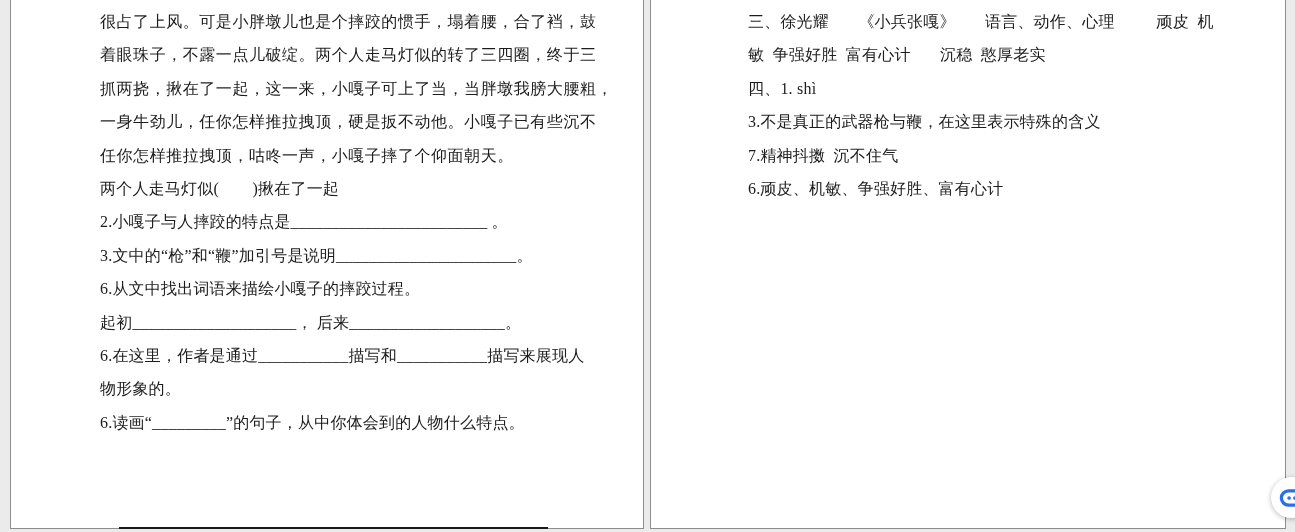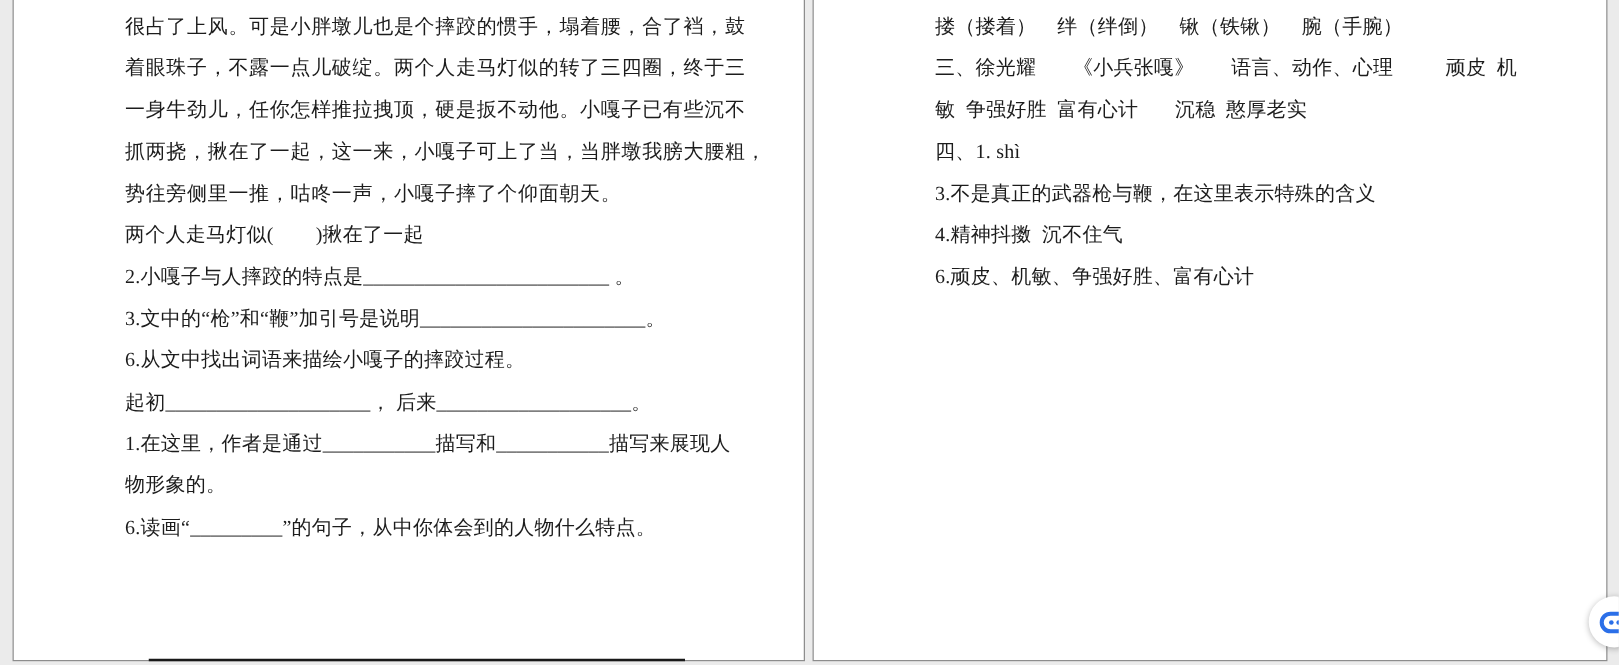--- a/index.html
+++ b/index.html
@@ -69,43 +69,42 @@
 </style>
 </head>
 <body>
 
 <div class="viewport">
 
   <div class="page page-left">
     <div class="page-text">
         <div class="text-line">很占了上风。可是小胖墩儿也是个摔跤的惯手，塌着腰，合了裆，鼓</div>
         <div class="text-line">着眼珠子，不露一点儿破绽。两个人走马灯似的转了三四圈，终于三</div>
+        <div class="text-line">抓两挠，揪在了一起，这一来，小嘎子可上了当，当胖墩我膀大腰粗，</div>
         <div class="text-line">一身牛劲儿，任你怎样推拉拽顶，硬是扳不动他。小嘎子已有些沉不</div>
-        <div class="text-line">抓两挠，揪在了一起，这一来，小嘎子可上了当，当胖墩我膀大腰粗，</div>
-        <div class="text-line">势往旁侧里一推，咕咚一声，小嘎子摔了个仰面朝天。</div>
+        <div class="text-line">任你怎样推拉拽顶，咕咚一声，小嘎子摔了个仰面朝天。</div>
         <div class="text-line">两个人走马灯似(        )揪在了一起</div>
         <div class="text-line">2.小嘎子与人摔跤的特点是________________________ 。</div>
         <div class="text-line">3.文中的“枪”和“鞭”加引号是说明______________________。</div>
         <div class="text-line">6.从文中找出词语来描绘小嘎子的摔跤过程。</div>
         <div class="text-line">起初____________________， 后来___________________。</div>
-        <div class="text-line">1.在这里，作者是通过___________描写和___________描写来展现人</div>
+        <div class="text-line">6.在这里，作者是通过___________描写和___________描写来展现人</div>
         <div class="text-line">物形象的。</div>
         <div class="text-line">6.读画“_________”的句子，从中你体会到的人物什么特点。</div>
       </div>
     <div class="answer-underline"></div>
   </div>
 
   <div class="page page-right">
     <div class="page-text">
-        <div class="text-line">搂（搂着）    绊（绊倒）    锹（铁锹）    腕（手腕）</div>
         <div class="text-line">三、徐光耀       《小兵张嘎》       语言、动作、心理          顽皮  机</div>
         <div class="text-line">敏  争强好胜  富有心计       沉稳  憨厚老实</div>
         <div class="text-line">四、1. shì</div>
         <div class="text-line">3.不是真正的武器枪与鞭，在这里表示特殊的含义</div>
-        <div class="text-line">4.精神抖擞  沉不住气</div>
+        <div class="text-line">7.精神抖擞  沉不住气</div>
         <div class="text-line">6.顽皮、机敏、争强好胜、富有心计</div>
       </div>
   </div>
 
   <div class="assistant-button">
     <svg width="26" height="26" viewBox="0 0 24 24">
       <rect x="2.2" y="5.5" width="19.6" height="13" rx="6.5" fill="none" stroke-width="3" stroke="#2b6fe8"></rect>
       <circle cx="9.3" cy="12" r="1.7" fill="#2b6fe8"></circle>
       <circle cx="14.7" cy="12" r="1.7" fill="#2b6fe8"></circle>
     </svg>

